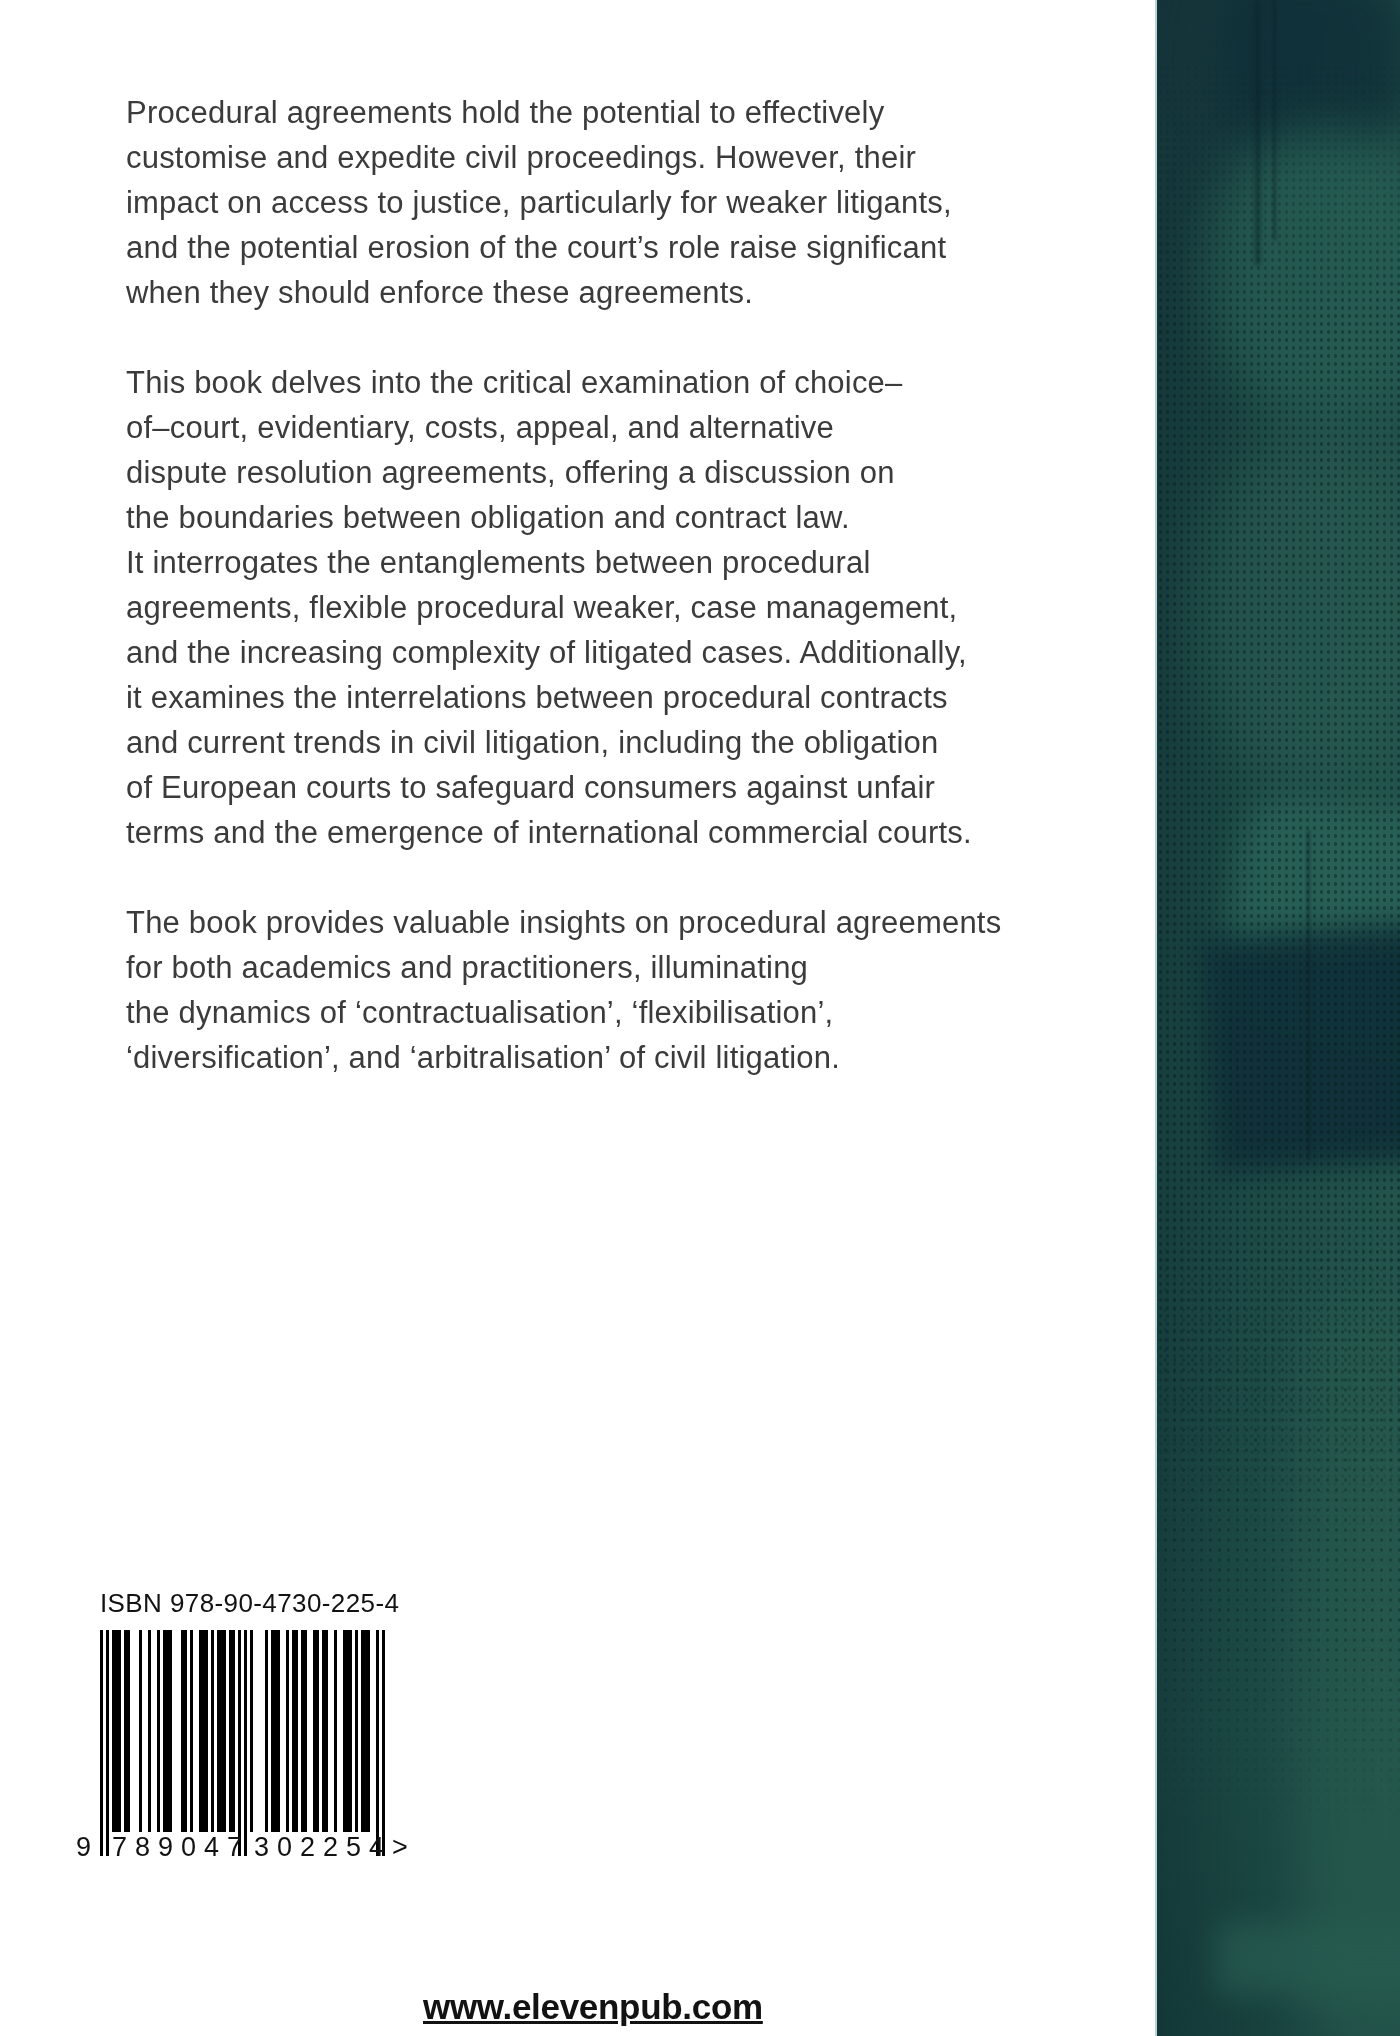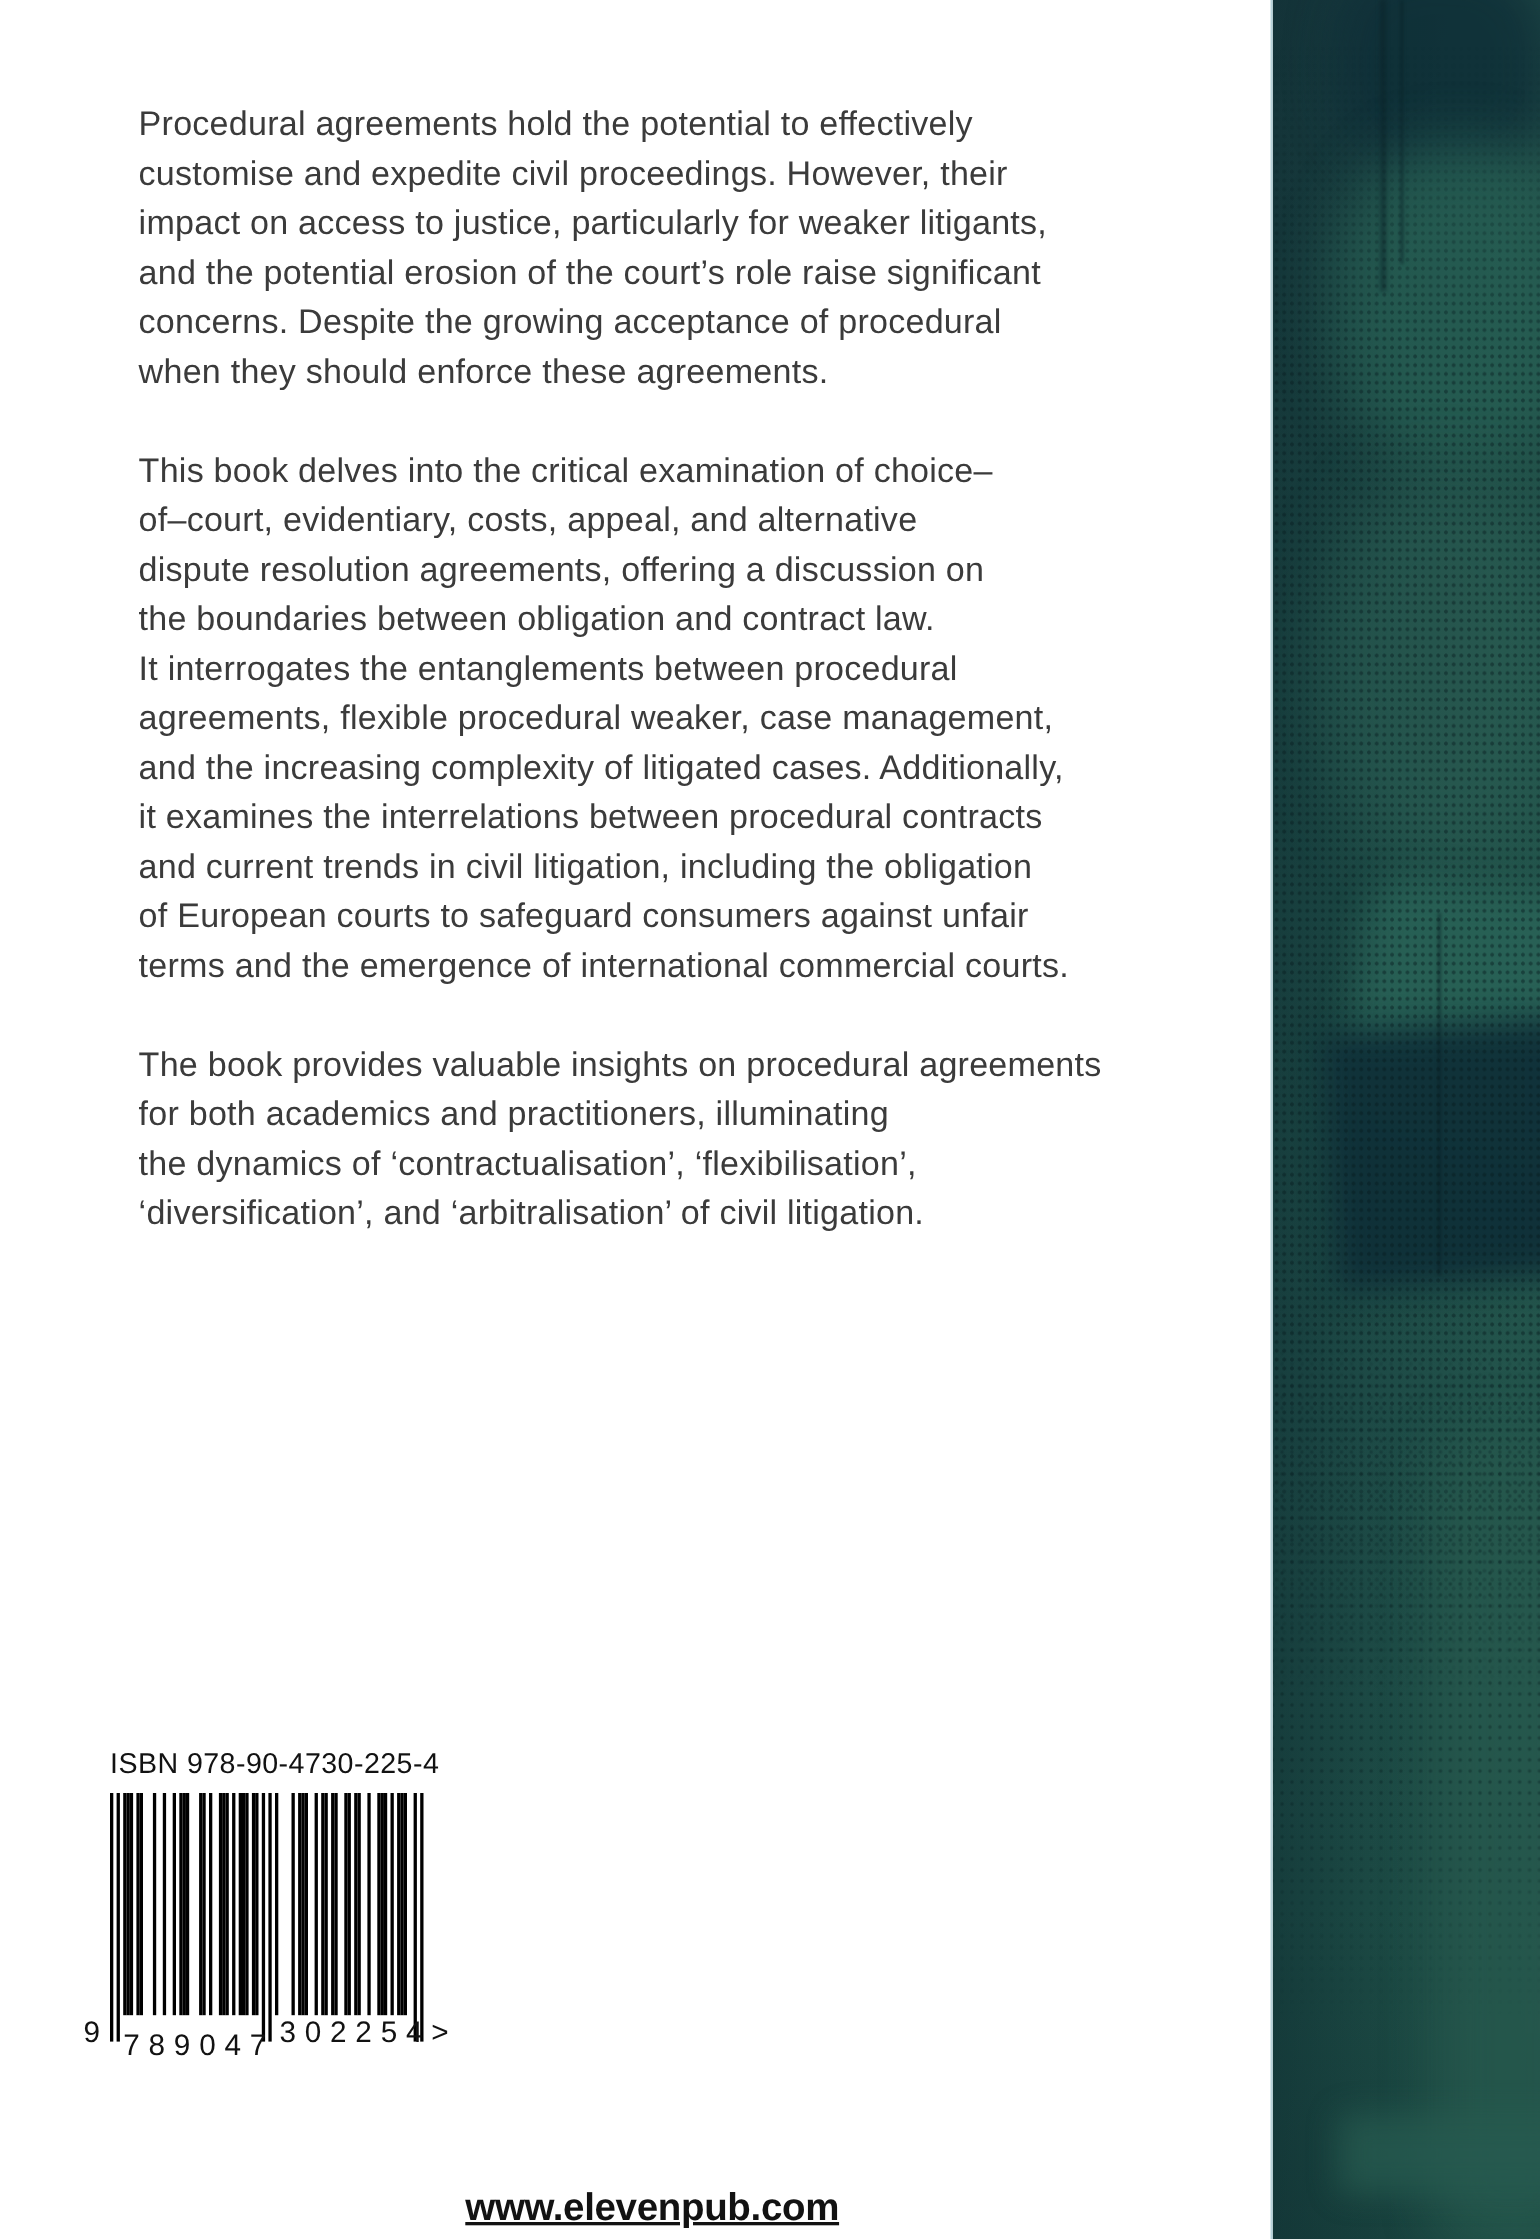--- a/index.html
+++ b/index.html
@@ -26,21 +26,21 @@
     font-size:26px;color:var(--print-black,#121212);
     letter-spacing:.4px;white-space:nowrap;
   }
   .barcode{position:absolute;left:0;top:42px;width:285px;height:240px;}
   .bars{position:absolute;left:0;top:0;width:285px;height:226px;}
   .bc-digit{
     position:absolute;top:202px;height:30px;line-height:30px;
     font-size:27px;color:var(--print-black,#121212);
   }
   .bc-lead{left:-24px;letter-spacing:0;}
-  .bc-g1{left:12px;letter-spacing:8px;margin-top:12px;}
+  .bc-g1{left:12px;letter-spacing:8px;}
   .bc-g2{left:154px;letter-spacing:8px;}
   .bc-arrow{left:292px;letter-spacing:0;}
 
   
   .website{
     position:absolute;left:423px;top:1987px;
     font-size:35px;font-weight:700;letter-spacing:-.3px;
     color:var(--print-black,#121212);white-space:nowrap;text-decoration:underline;
   }
 
@@ -91,21 +91,20 @@
 <body>
 
 <div class="page">
 
   <main class="blurb">
       <div class="para">
         <div class="line">Procedural agreements hold the potential to effectively</div>
         <div class="line">customise and expedite civil proceedings. However, their</div>
         <div class="line">impact on access to justice, particularly for weaker litigants,</div>
         <div class="line">and the potential erosion of the court’s role raise significant</div>
-        <div class="line">concerns. Despite the growing acceptance of procedural</div>
         <div class="line">when they should enforce these agreements.</div>
       </div>
       <div class="para">
         <div class="line">This book delves into the critical examination of choice–</div>
         <div class="line">of–court, evidentiary, costs, appeal, and alternative</div>
         <div class="line">dispute resolution agreements, offering a discussion on</div>
         <div class="line">the boundaries between obligation and contract law.</div>
         <div class="line">It interrogates the entanglements between procedural</div>
         <div class="line">agreements, flexible procedural weaker, case management,</div>
         <div class="line">and the increasing complexity of litigated cases. Additionally,</div>

